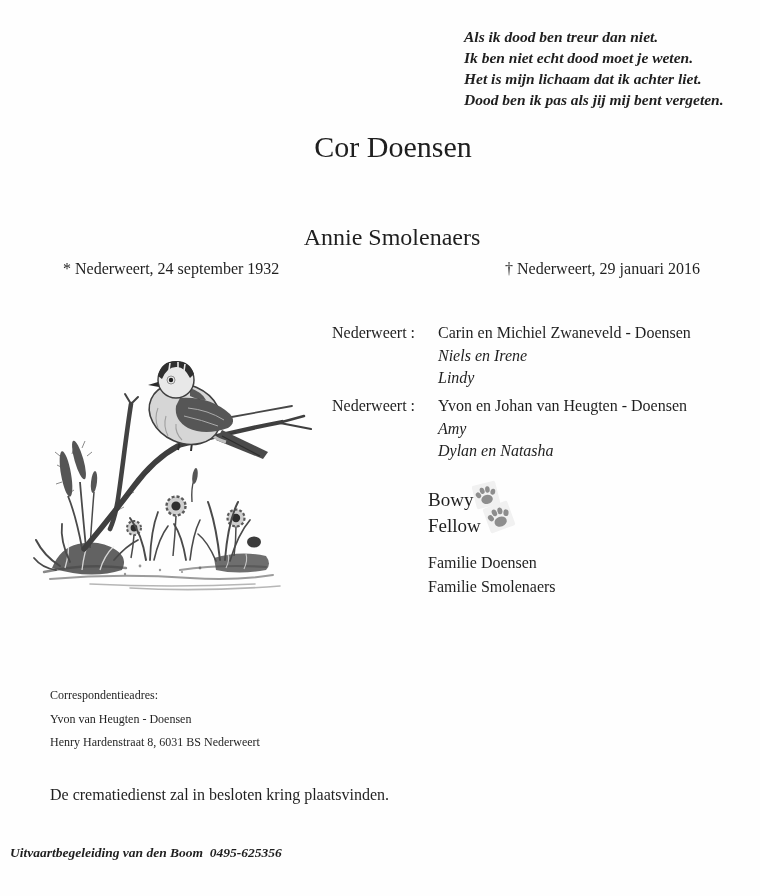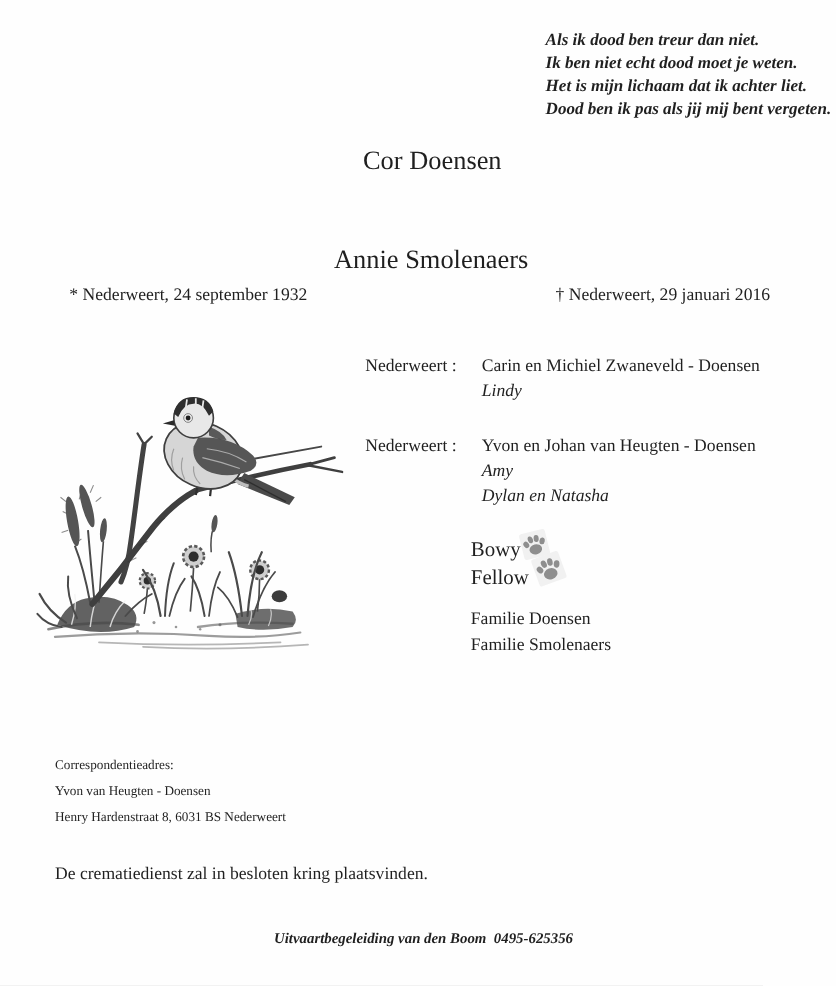--- a/index.html
+++ b/index.html
@@ -7,24 +7,24 @@
     position:relative;
     width:760px;height:896px;
     margin:0 auto;
     background:#fefefe;
     font-family:"Liberation Serif","DejaVu Serif",serif;
     color:#1f1f1f;
     overflow:hidden;
   }
   .abs{position:absolute;}
   
-  .poem{left:464px;top:26px;font-style:italic;font-weight:600;font-size:15.5px;line-height:21px;margin-left:32px;}
+  .poem{left:464px;top:26px;font-style:italic;font-weight:600;font-size:15.5px;line-height:21px;}
   
   .center-line{left:0;width:100%;text-align:center;padding-left:24px;box-sizing:border-box;}
-  .deceased{top:131px;font-size:24px;line-height:32px;padding-left:26px;}
+  .deceased{top:131px;font-size:30px;line-height:32px;padding-left:26px;}
   .relation{top:176px;font-size:15px;}
   .spouse{top:208px;font-size:24px;line-height:26px;margin-top:16px;}
   
   .dates{top:260px;left:0;width:100%;height:22px;font-size:16px;}
   .birth{position:absolute;left:63px;top:0;}
   .death{position:absolute;left:505px;top:0;}
   
   .fam-group{left:332px;display:flex;font-size:16px;line-height:22.5px;}
   .fam-group1{top:322px;}
   .fam-group2{top:395px;}
@@ -36,21 +36,21 @@
   .paw-wrap{background:#f1f1f1;border-radius:2px;}
   .paw1{left:474px;top:483px;width:24px;height:24px;transform:rotate(-14deg);}
   .paw2{left:486px;top:504px;width:26px;height:26px;transform:rotate(-20deg);}
   
   .families{left:428px;top:551px;font-size:16px;line-height:24px;}
   
   .correspondence{left:50px;top:684px;font-size:12px;line-height:23.5px;}
   
   .notice{left:50px;top:786px;font-size:16px;}
   
-  .footer{left:0;width:100%;text-align:center;padding-left:10px;box-sizing:border-box;top:845px;font-style:italic;font-weight:600;font-size:13.5px;white-space:pre;}
+  .footer{left:0;width:100%;text-align:left;padding-left:10px;box-sizing:border-box;top:845px;font-style:italic;font-weight:600;font-size:13.5px;white-space:pre;}
   
   .bird-art{left:30px;top:356px;width:292px;height:240px;}
 </style>
 </head>
 <body>
 
 <div class="page">
 
   <div class="abs poem">
     <div>Als ik dood ben treur dan niet.</div>
@@ -64,20 +64,21 @@
 
   <div class="abs dates">
     <span class="birth">* Nederweert, 24 september 1932</span>
     <span class="death">† Nederweert, 29 januari 2016</span>
   </div>
 
   <div class="abs fam-group fam-group1">
     <div class="fam-label">Nederweert :</div>
     <div class="fam-lines">
       <div>Carin en Michiel Zwaneveld - Doensen</div>
+      <div class="italic">Niels en Irene</div>
       <div class="italic">Lindy</div>
     </div>
   </div>
 
   <div class="abs fam-group fam-group2">
     <div class="fam-label">Nederweert :</div>
     <div class="fam-lines">
       <div>Yvon en Johan van Heugten - Doensen</div>
       <div class="italic">Amy</div>
       <div class="italic">Dylan en Natasha</div>

